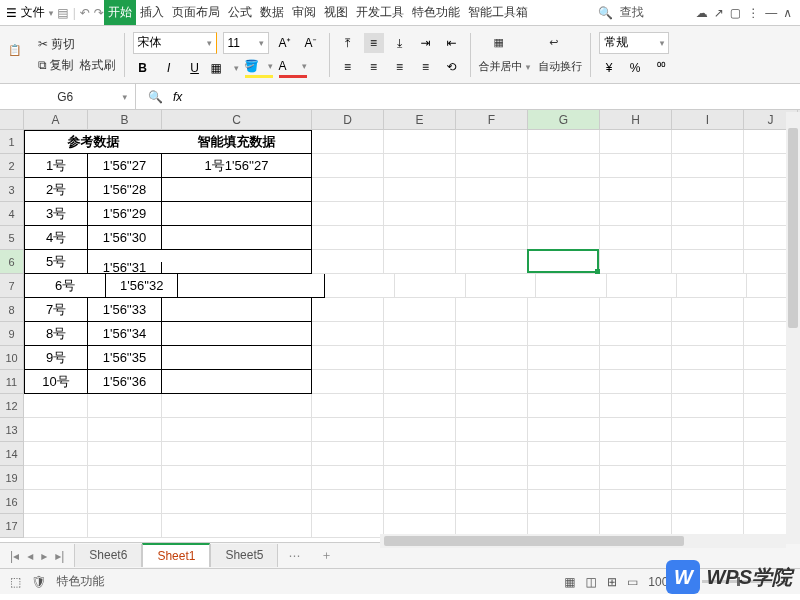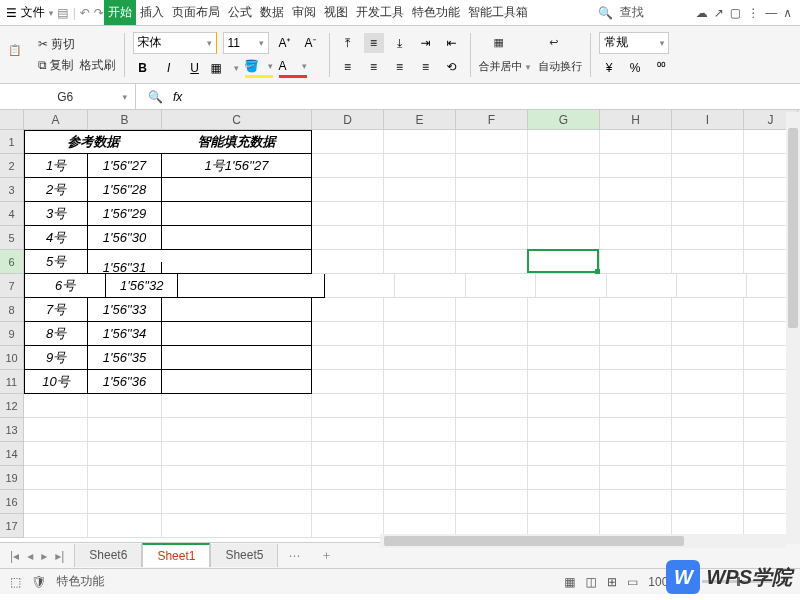--- a/index.html
+++ b/index.html
@@ -35,21 +35,21 @@
 .corner { position: absolute; left: 0; top: 0; width: 24px; height: 20px; background: #e8e8e8; border-right: 1px solid #ccc; border-bottom: 1px solid #ccc; }
 .col-headers { position: absolute; left: 24px; top: 0; right: 0; height: 20px; display: flex; background: #e8e8e8; border-bottom: 1px solid #ccc; }
 .col-h { border-right: 1px solid #ccc; text-align: center; font-size: 12px; color: #555; line-height: 20px; }
 .col-h.sel { background: #d4ecd4; }
 .row-headers { position: absolute; left: 0; top: 20px; width: 24px; background: #e8e8e8; }
 .row-h { height: 24px; border-bottom: 1px solid #ccc; border-right: 1px solid #ccc; text-align: center; font-size: 11px; color: #555; line-height: 24px; }
 .row-h.sel { background: #d4ecd4; }
 .cells { position: absolute; left: 24px; top: 20px; right: 0; bottom: 0; }
 .cell-row { display: flex; height: 24px; }
 .cell { border-right: 1px solid #e0e0e0; border-bottom: 1px solid #e0e0e0; font-size: 13px; display: flex; align-items: center; justify-content: center; overflow: hidden; }
-.cell.b-r { border-right: 1.5px solid #000; font-style: italic; }
+.cell.b-r { border-right: 1.5px solid #000; }
 .cell.b-b { border-bottom: 1.5px solid #000; }
 .cell.b-t { border-top: 1.5px solid #000; }
 .cell.b-l { border-left: 1.5px solid #000; }
 .active-cell { position: absolute; border: 2px solid #1e9f4c; pointer-events: none; }
 .active-cell::after { content: ""; position: absolute; right: -3px; bottom: -3px; width: 5px; height: 5px; background: #1e9f4c; }
 
 .sheet-tabs { height: 26px; border-top: 1px solid #ccc; display: flex; align-items: center; font-size: 12px; background: #f5f5f5; }
 .sheet-nav { display: flex; gap: 8px; padding: 0 10px; color: #888; }
 .sheet-tab { padding: 4px 14px; border-right: 1px solid #ccc; border-left: 1px solid #ccc; cursor: pointer; background: #eee; color: #555; }
 .sheet-tab.active { background: #fff; color: #c2410c; border-top: 2px solid #1e9f4c; margin-top: -1px; }

